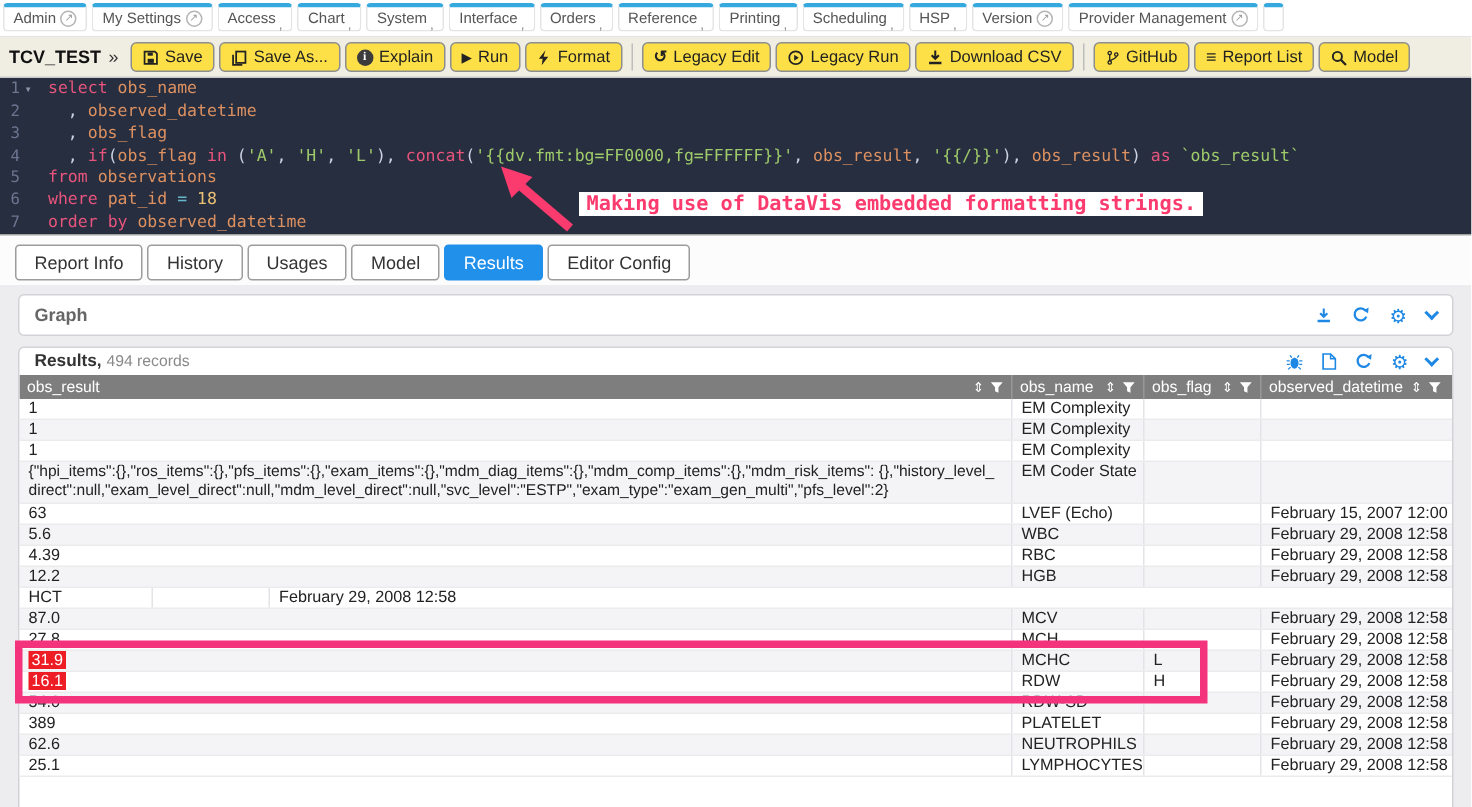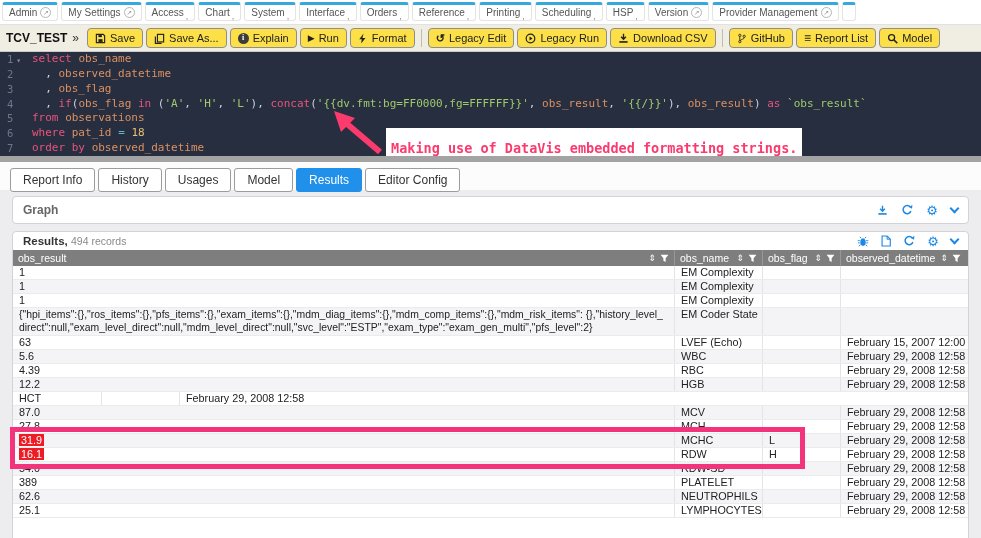--- a/index.html
+++ b/index.html
@@ -22,25 +22,25 @@
   .icon-wrap{display:inline-flex;align-items:center;justify-content:center;line-height:1;}
   .info-circle{display:inline-flex;width:11px;height:11px;border-radius:50%;background:#3c3c3c;color:#fff;font-size:8px;font-weight:bold;align-items:center;justify-content:center;font-family:"Liberation Serif",serif;}
 
   
   .editor{position:relative;height:104px;background:#272e40;font-family:"DejaVu Sans Mono",monospace;font-size:11px;overflow:hidden;cursor:text;}
   .ed-line{display:flex;height:14.85px;line-height:14.85px;white-space:pre;}
   .gutter{flex:0 0 32px;padding-left:7px;color:#6d7690;font-size:10.5px;}
   .fold{color:#8a93a8;font-size:8px;margin-left:3px;cursor:pointer;}
   .code{color:#ccd2e0;}
   .tok-kw{color:#e8547c}.tok-id{color:#dd9160}.tok-str{color:#9fca6a}.tok-num{color:#eac173}.tok-op{color:#64b6c8}.tok-pln{color:#ccd2e0}
-  .callout{position:absolute;left:386px;top:76px;background:#fff;color:#fb3a6e;font-weight:bold;font-family:"DejaVu Sans Mono",monospace;font-size:13.5px;padding:12px 5px;white-space:nowrap;z-index:4;text-align:right;}
+  .callout{position:absolute;left:386px;top:76px;background:#fff;color:#fb3a6e;font-weight:bold;font-family:"DejaVu Sans Mono",monospace;font-size:13.5px;padding:0 5px;white-space:nowrap;z-index:4;text-align:right;}
   .note-arrow{position:absolute;left:328px;top:56px;z-index:4;}
 
   
-  .tabbar{height:34px;background:#fcfcfc;display:flex;gap:3px;padding:6px 0 0 10px;border-top:6px solid #a3a3a3;}
+  .tabbar{height:34px;background:#fcfcfc;display:flex;gap:3px;padding:6px 0 0 10px;border-top:1px solid #a3a3a3;}
   .rtab{display:inline-flex;align-items:center;height:24px;padding:0 12px;background:#fff;border:1px solid #9c9c9c;border-radius:3px;font-size:12px;color:#333;cursor:pointer;white-space:nowrap;}
   .rtab.active{background:#2090ea;border-color:#2090ea;color:#fff;}
 
   
   .content{height:348px;background:#ededf0;padding:6px 12px 0;}
   .panel{background:#fff;border:1px solid #d2d2d7;border-radius:4px;}
   .graph-panel{height:28px;display:flex;align-items:center;justify-content:space-between;padding:0 10px;margin-bottom:7px;}
   .panel-title{font-size:12px;font-weight:bold;color:#666;}
   .panel-icons{display:flex;align-items:center;gap:13px;color:#1e88e5;}
   .panel-icons .icon-wrap{cursor:pointer;}

